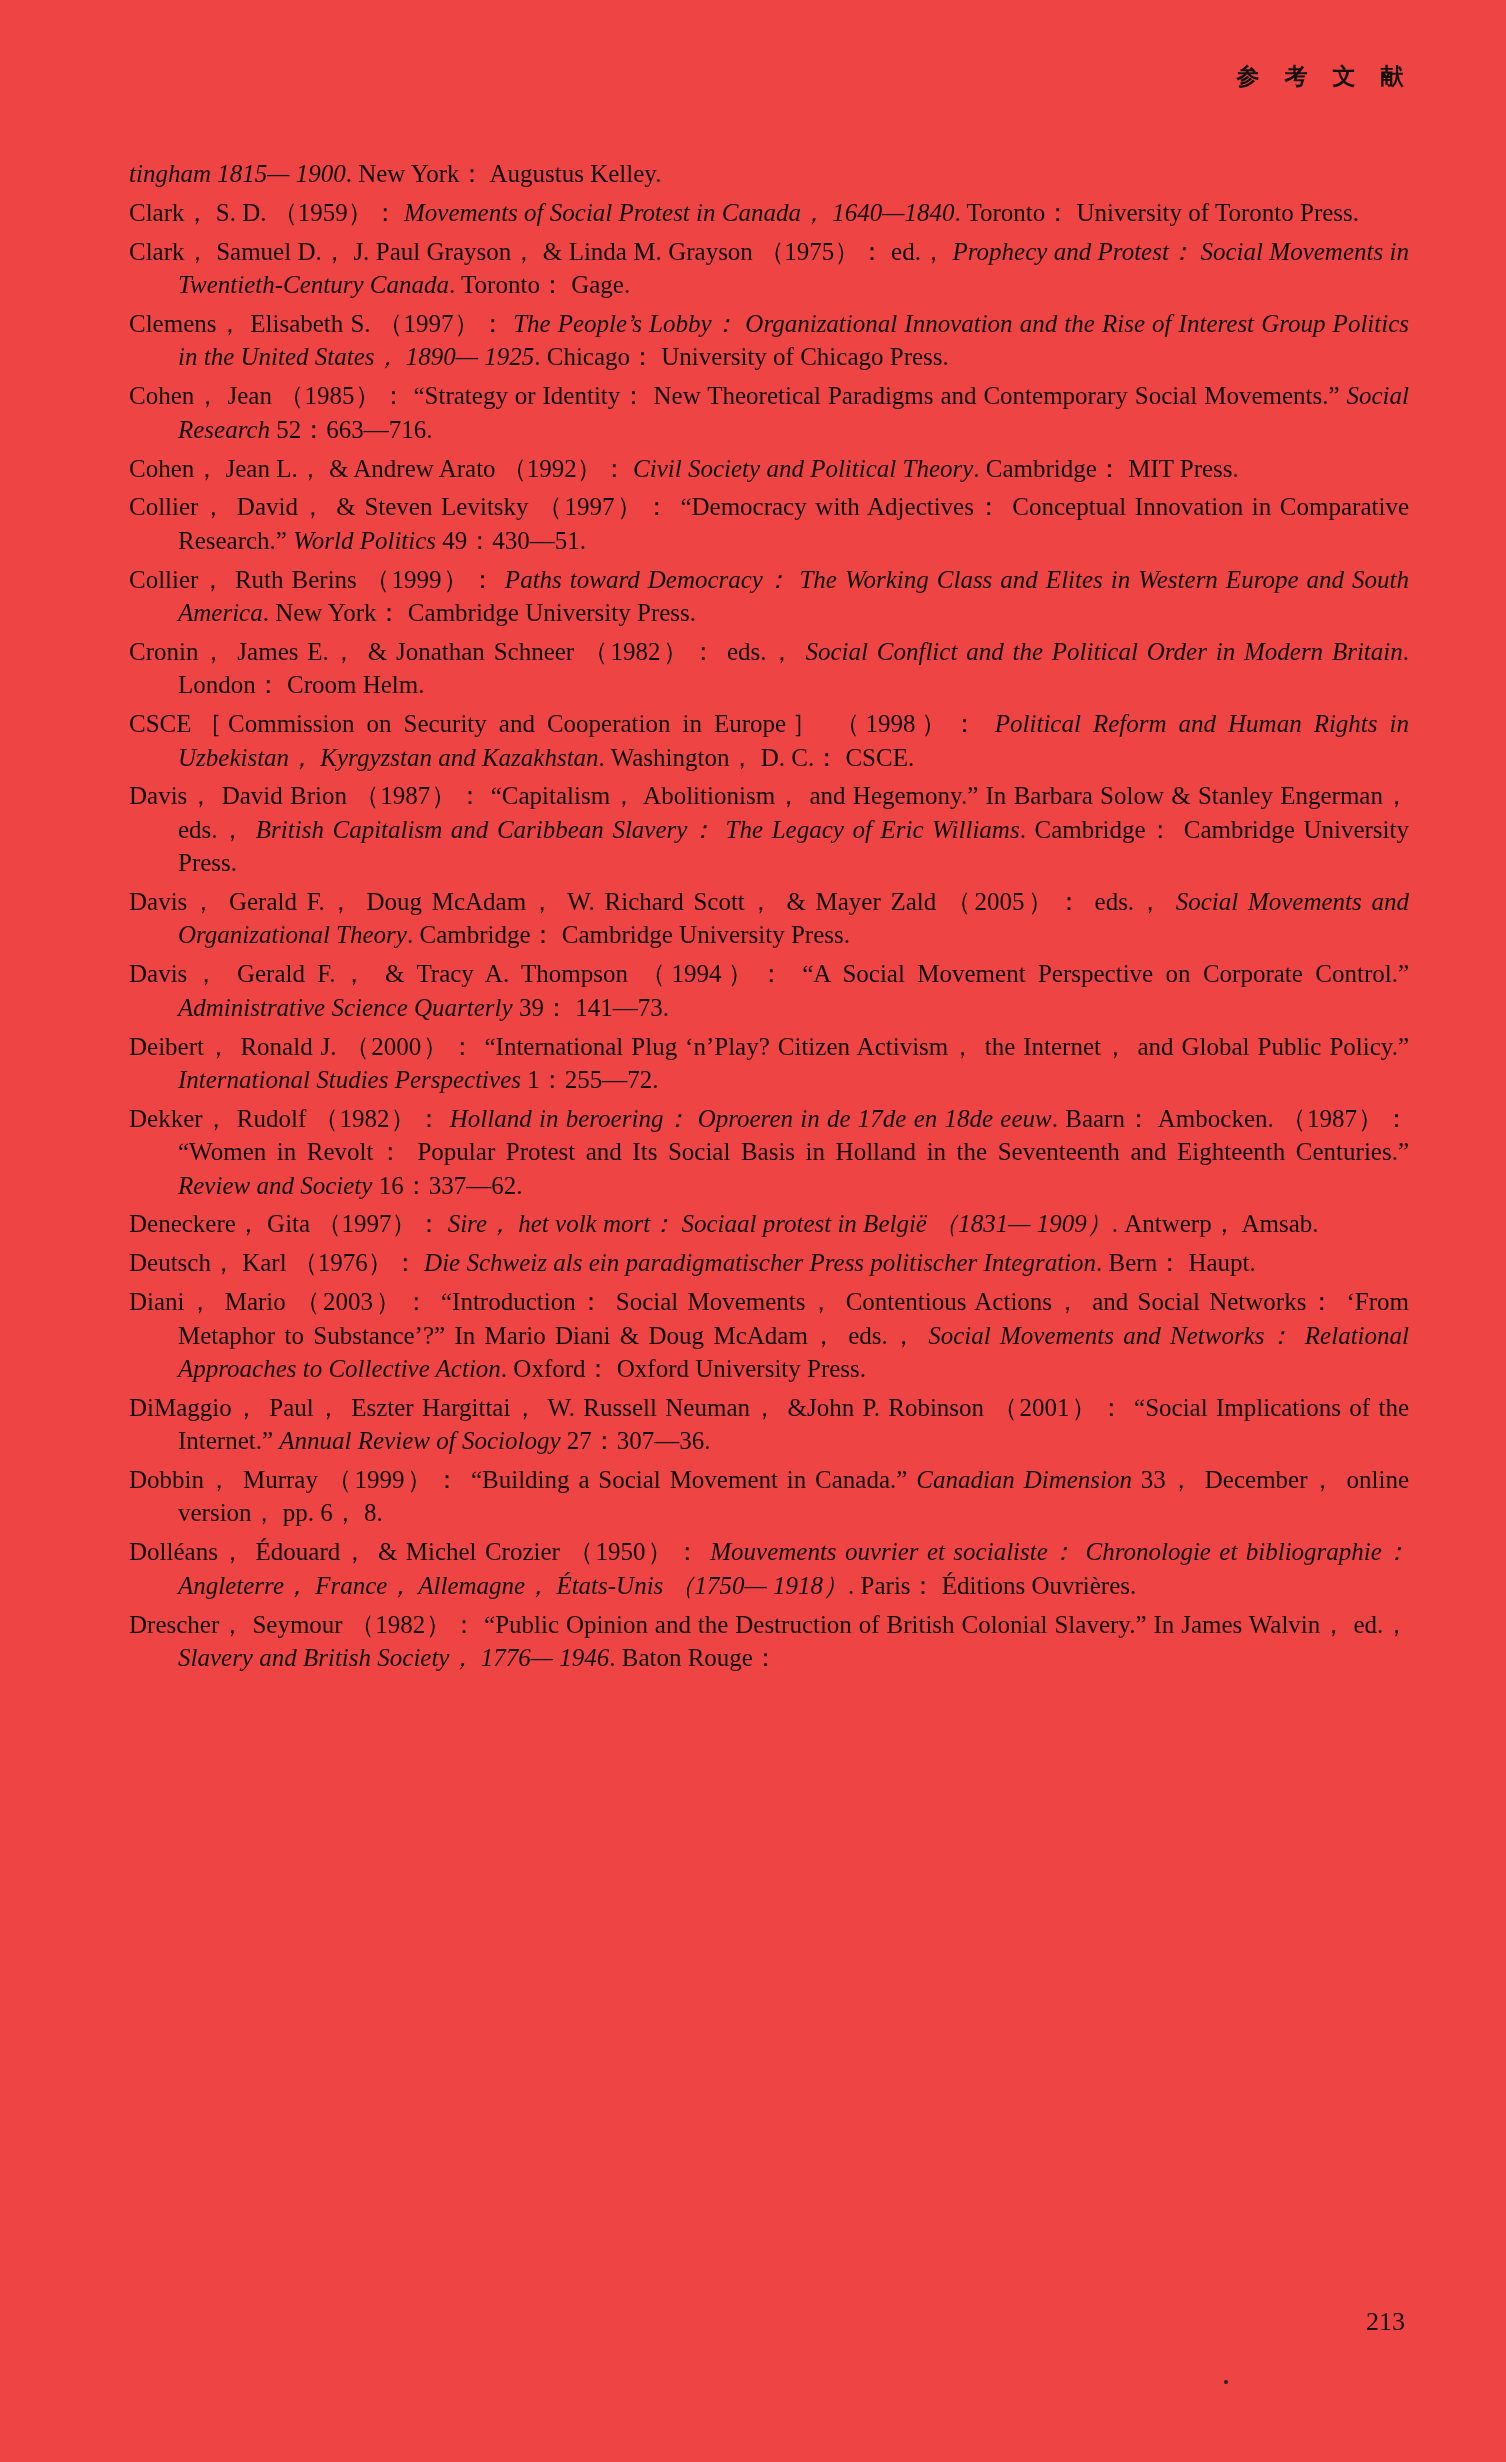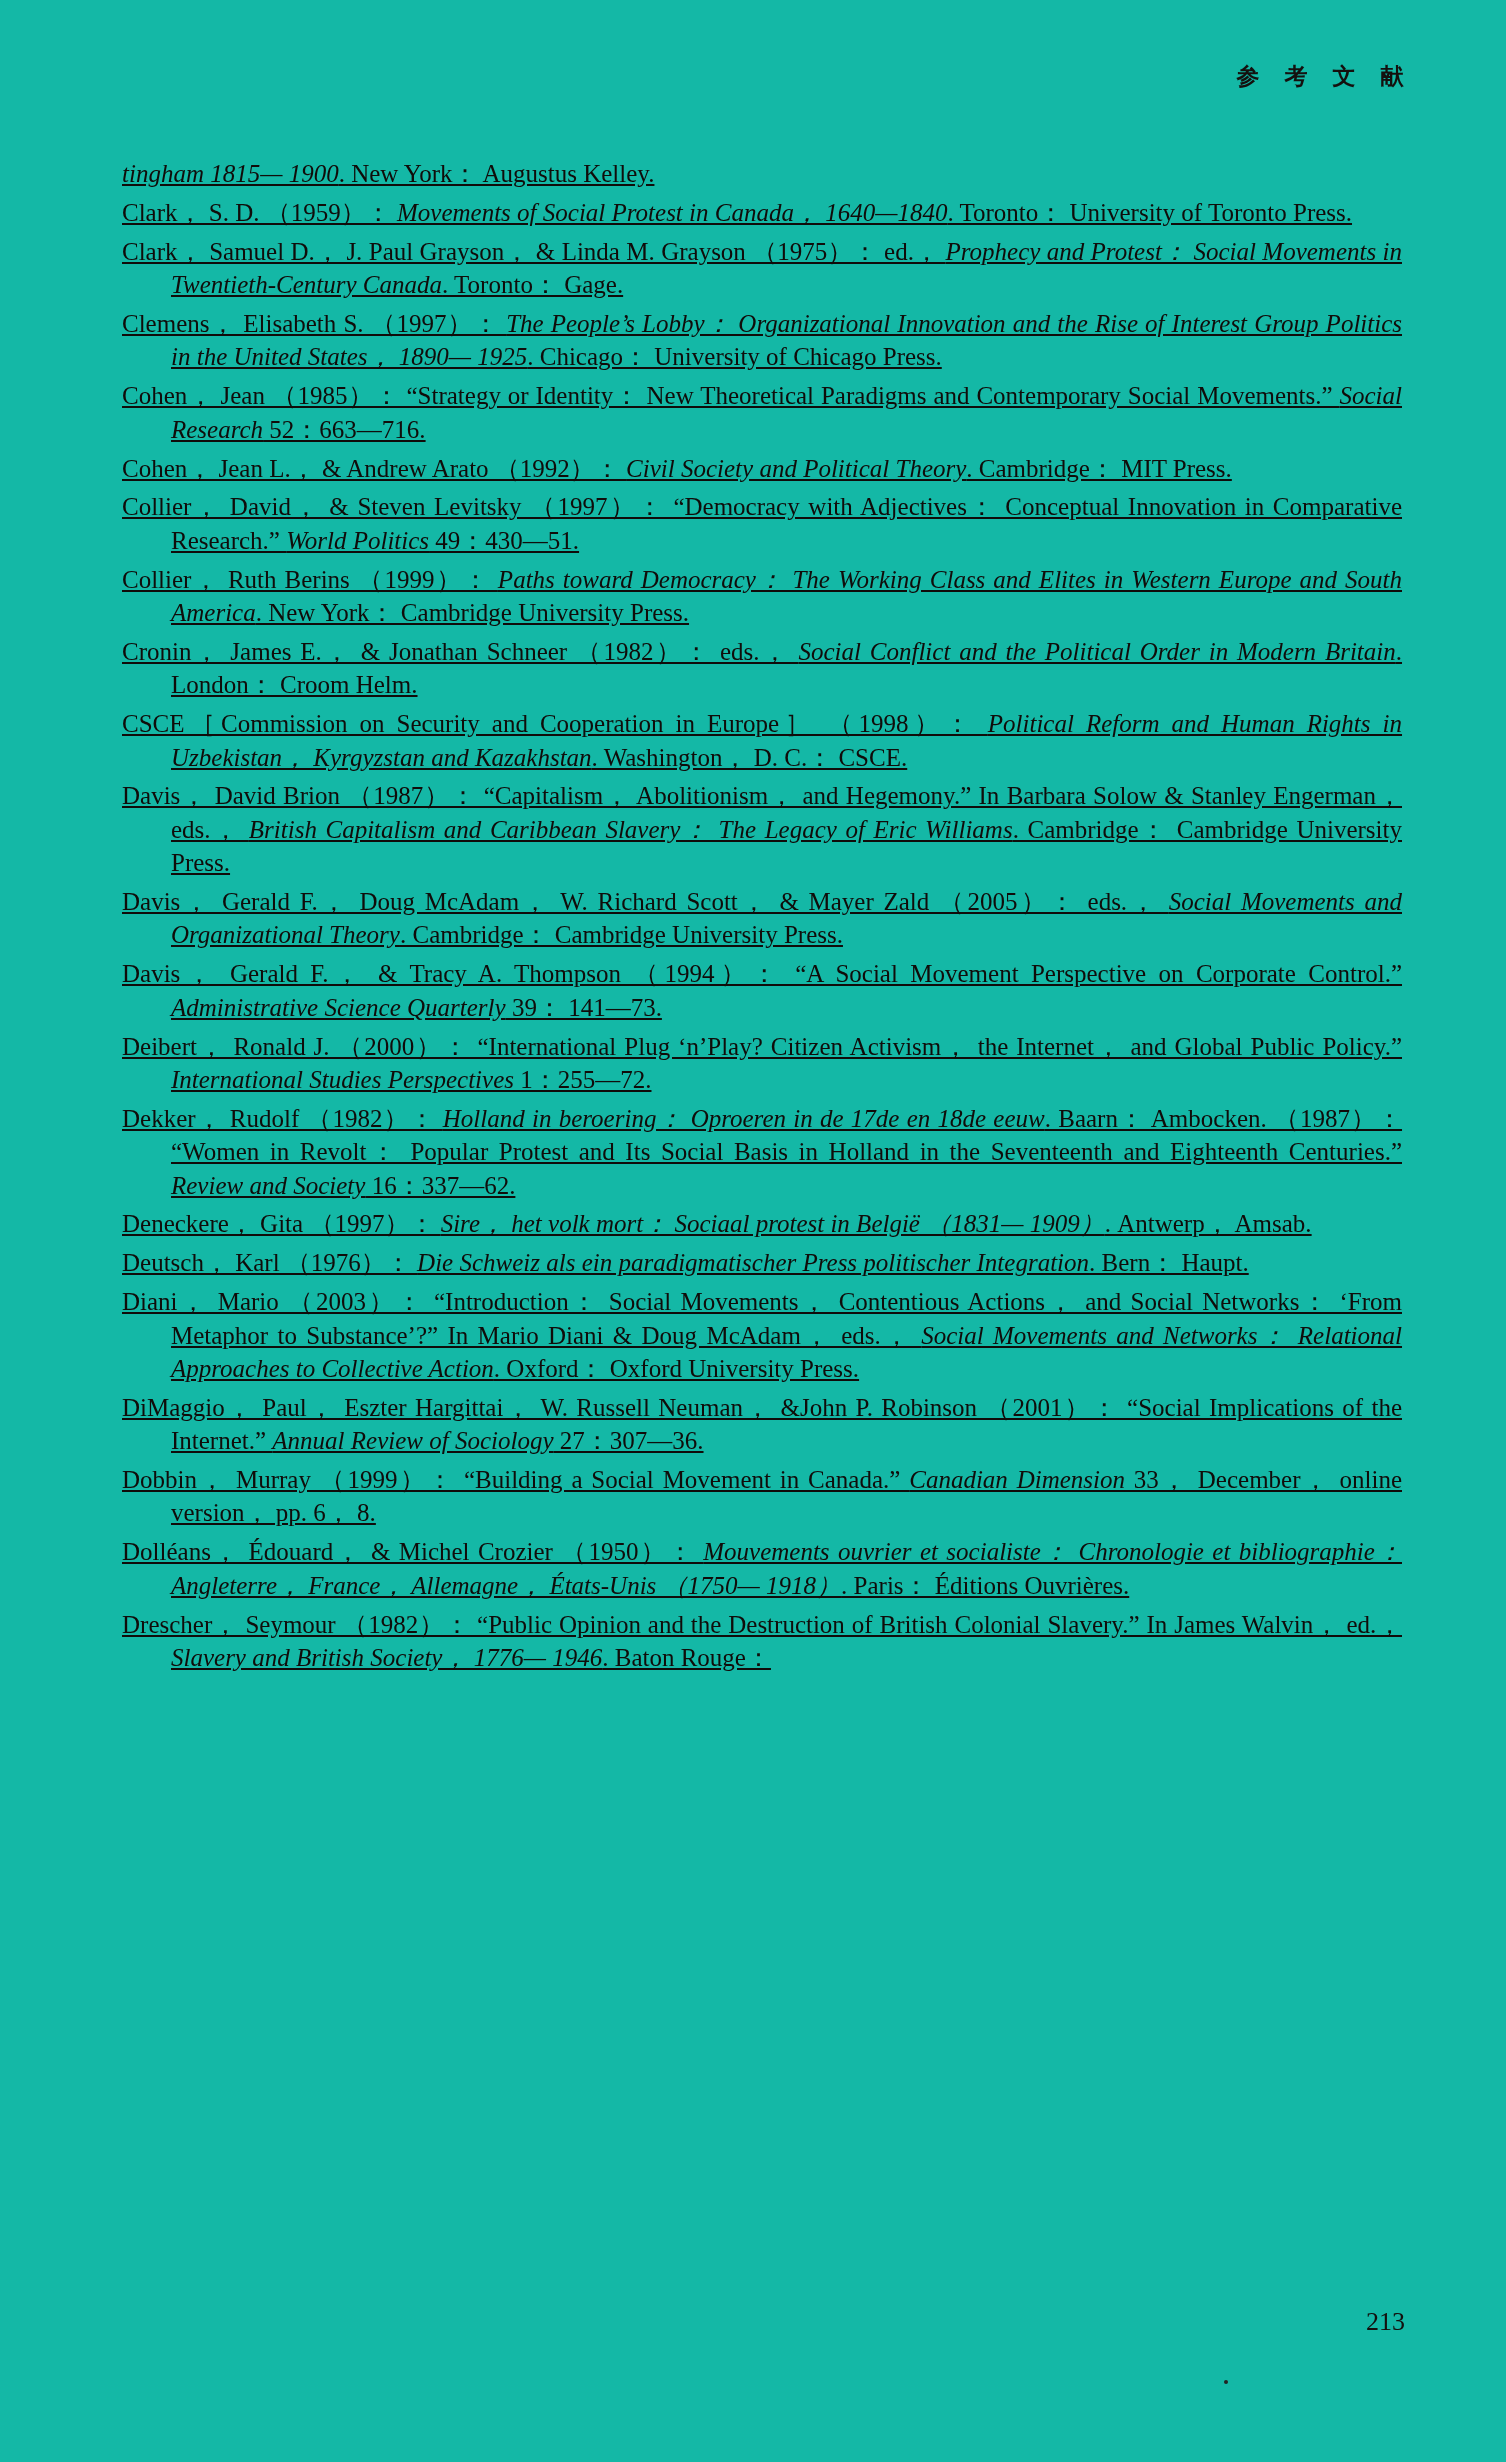--- a/index.html
+++ b/index.html
@@ -4,42 +4,41 @@
 <style>
   html, body {
     margin: 0;
     padding: 0;
     background: #ffffff;
   }
   .page {
     position: relative;
     width: 1507px;
     height: 2462px;
-    background: #14b8a6;
+    background: #ef4444;
     margin: 0 auto;
     font-family: "Liberation Serif", serif;
     color: #100c0a;
     overflow: hidden;
   }
   .header {
     position: absolute;
     top: 61px;
     right: 95px;
     font-family: "DejaVu Sans", sans-serif;
     font-size: 23px;
     letter-spacing: 8.5px;
     color: #14100e;
     font-weight: 600;
   }
   .content {
     position: absolute;
-    left: 122px;
+    left: 129px;
     top: 157px;
     width: 1280px;
-    text-decoration: underline;
   }
   .entry {
     font-size: 25px;
     line-height: 1.335;
     text-align: justify;
     text-justify: inter-word;
     margin: 0 0 5.5px 0;
     padding-left: 49px;
     text-indent: -49px;
   }

